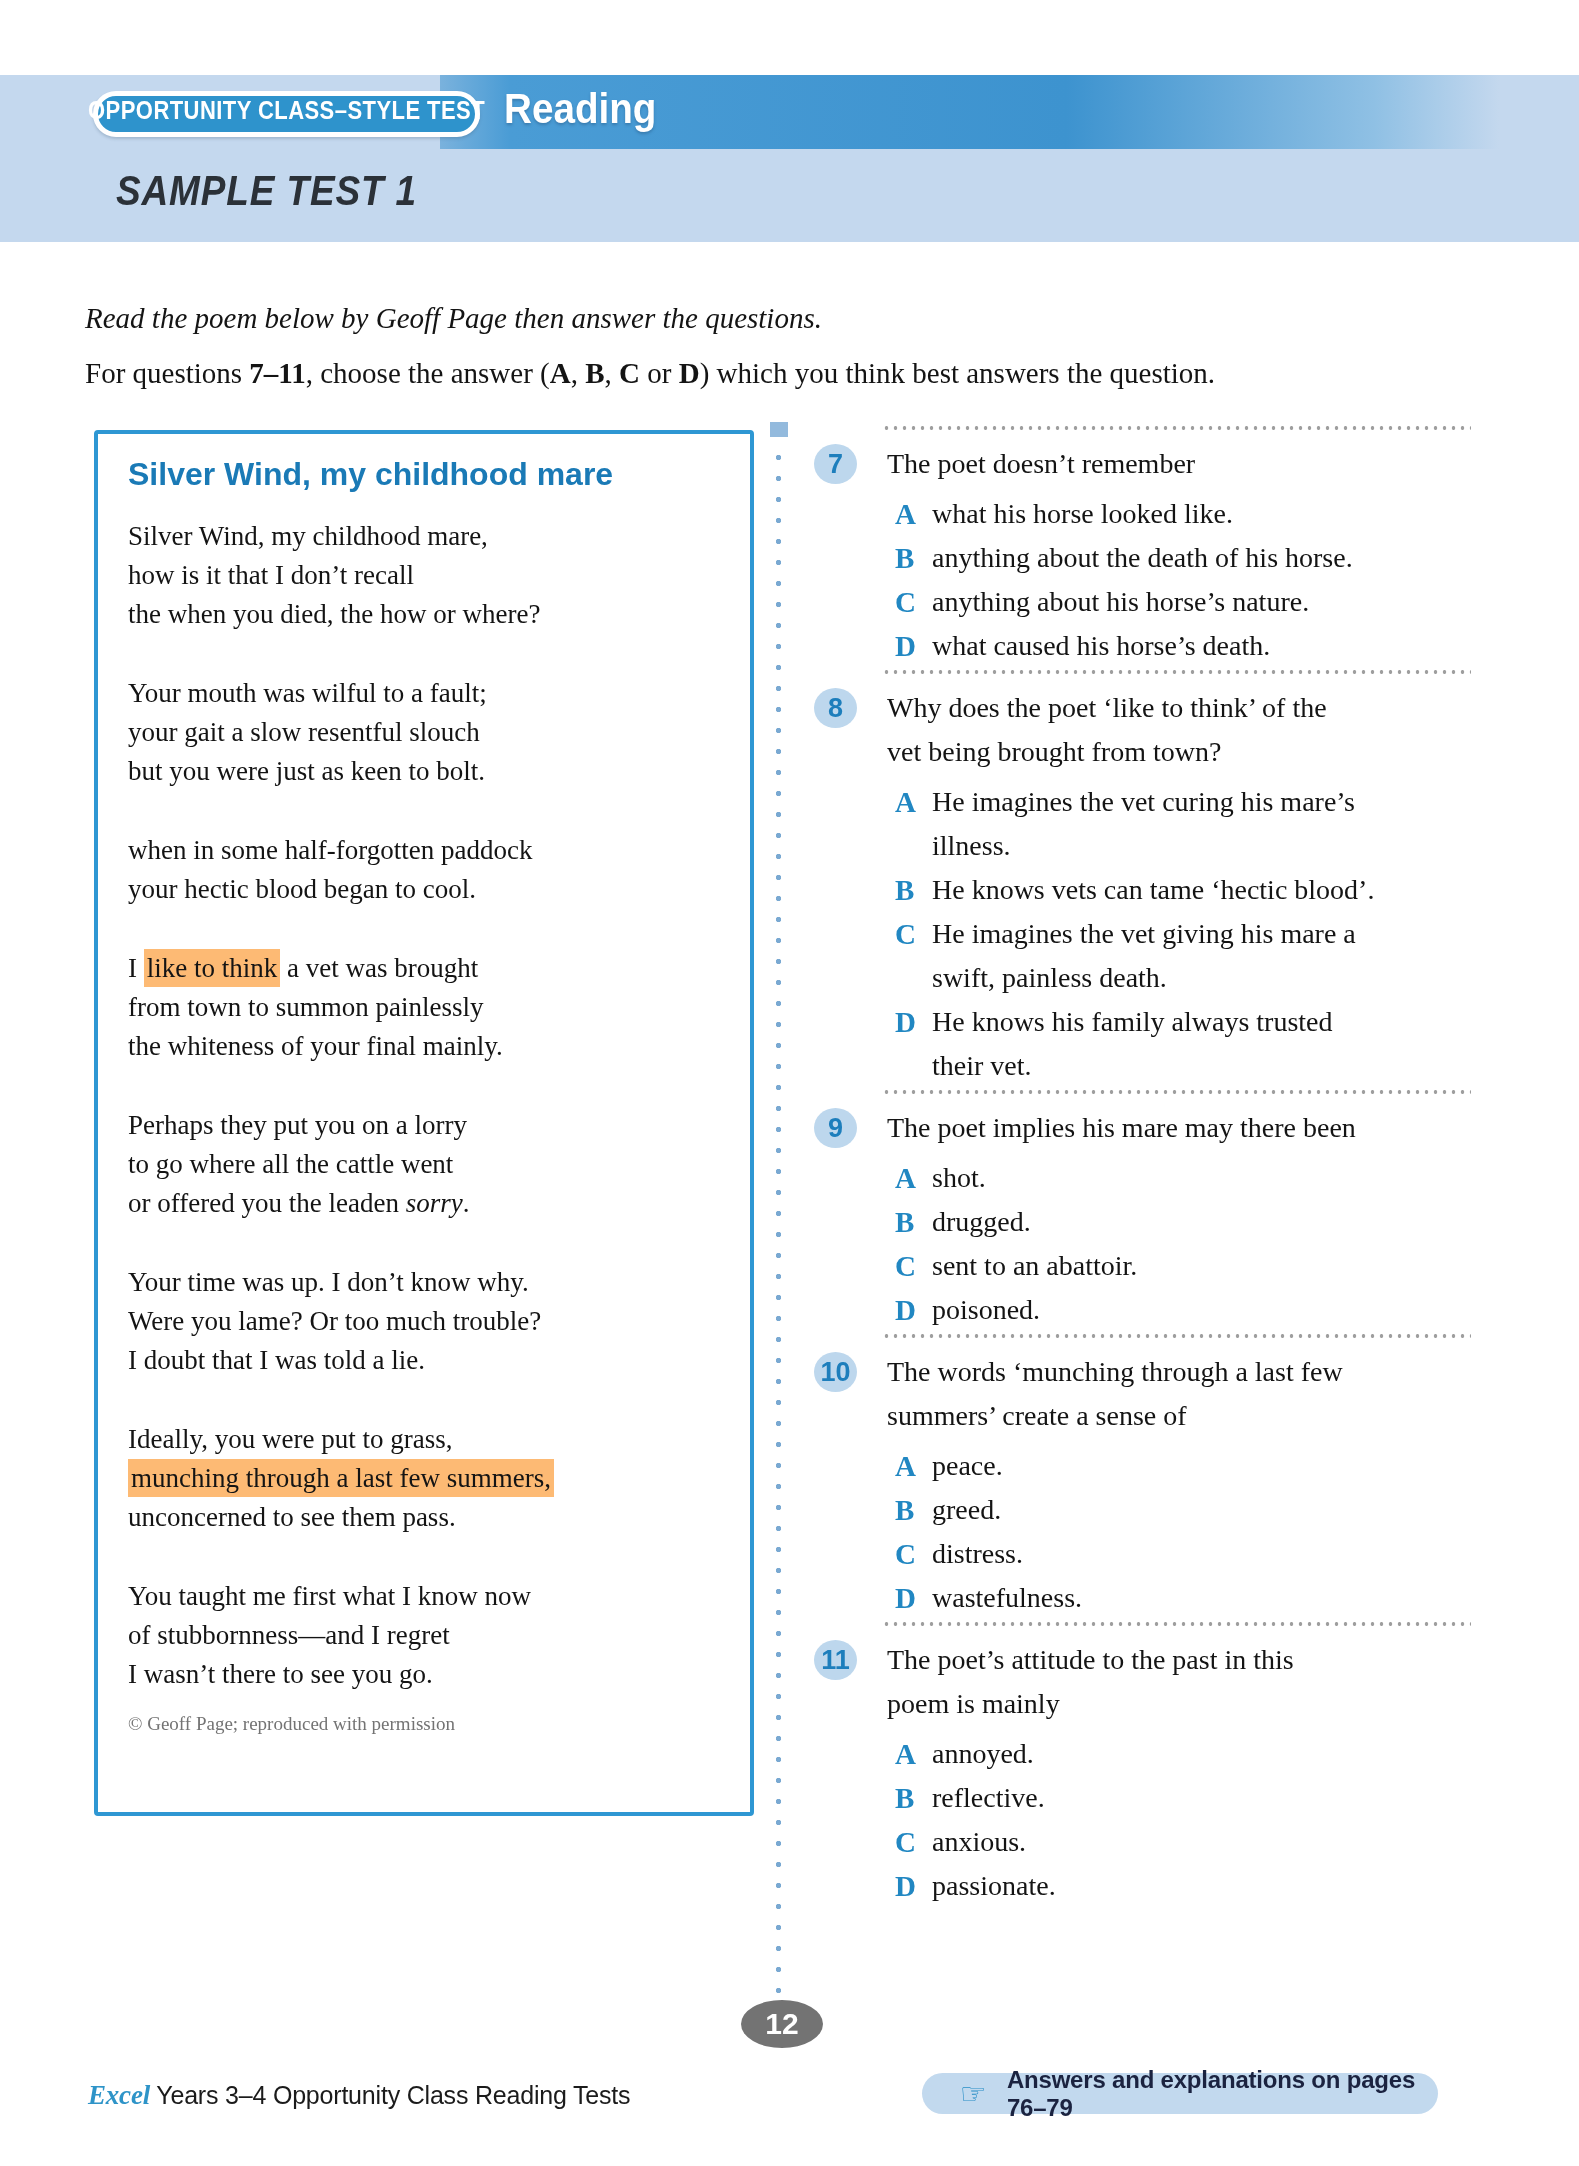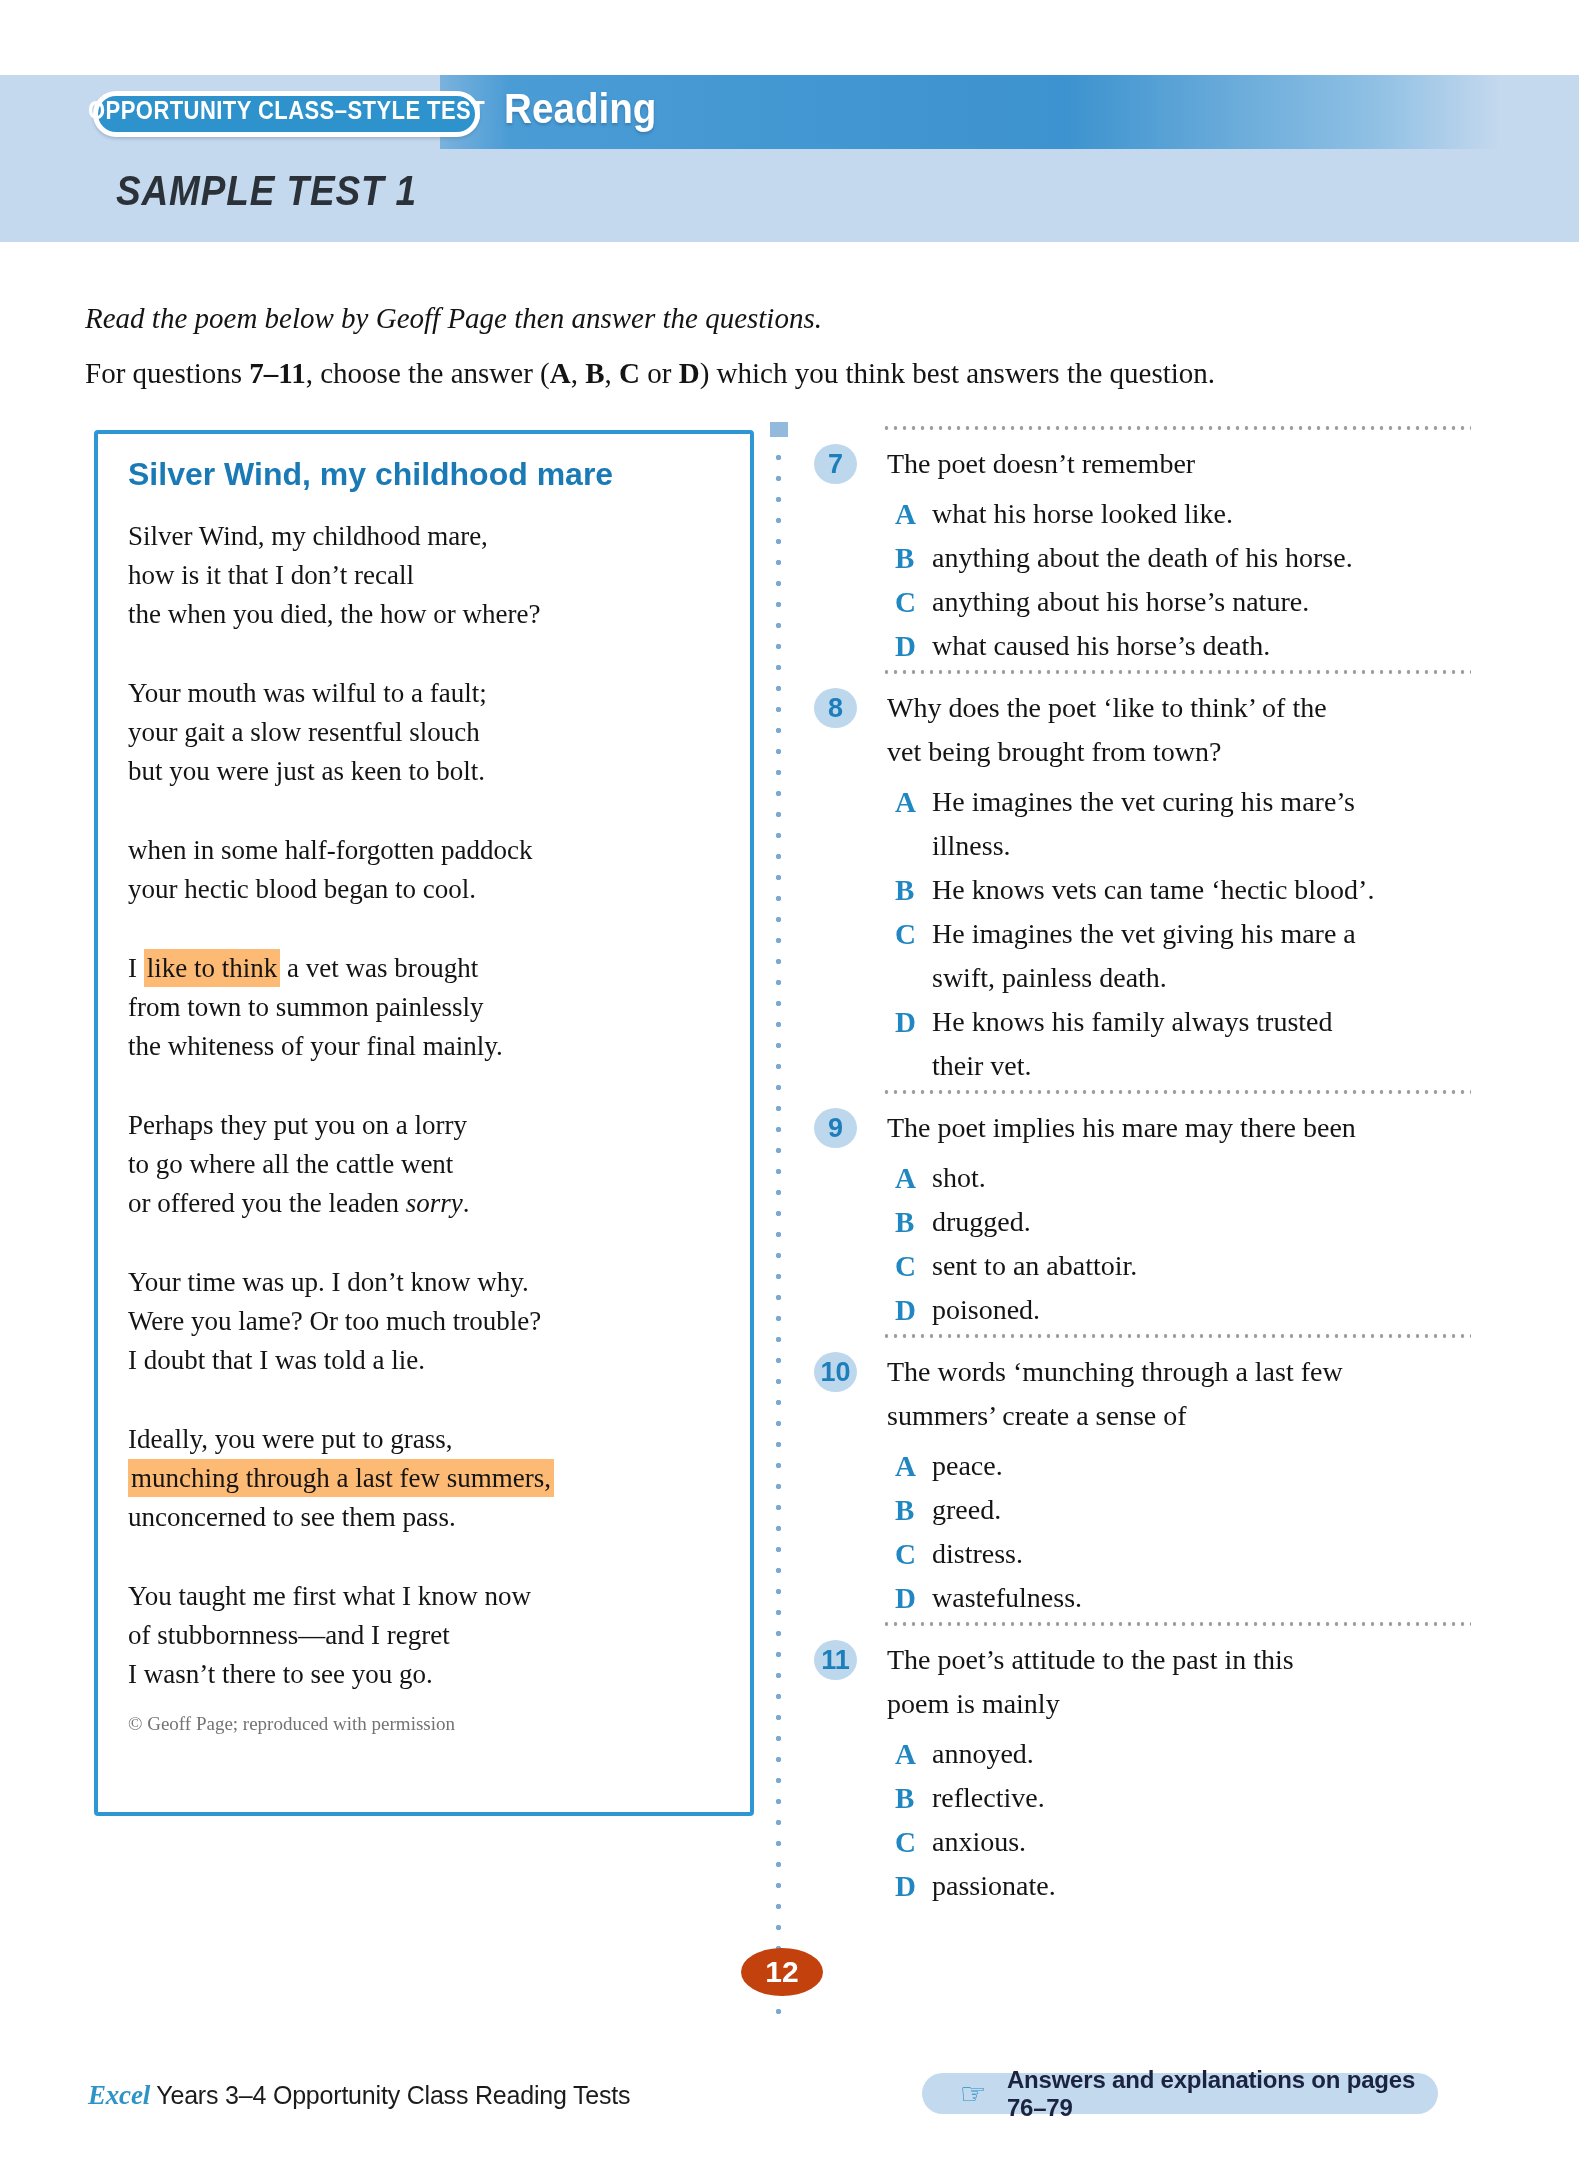--- a/index.html
+++ b/index.html
@@ -54,22 +54,22 @@
   .q-text{white-space:pre-line;}
   .opts{margin-top:6px;}
   .opt{display:flex;}
   .opt-letter{flex:0 0 37px;margin-left:8px;font-weight:bold;color:#2187c2;font-size:29px;}
   .opt-text{white-space:pre-line;}
 
   
   .footer-series{position:absolute;left:88px;top:2080px;font-family:"Liberation Sans",sans-serif;
         font-size:25px;color:#1b1b1b;letter-spacing:-.2px;}
   .excel{color:#2e94c8;font-family:"Liberation Serif",serif;font-style:italic;font-weight:bold;font-size:27px;}
-  .page-badge{position:absolute;left:741px;top:1948px;width:82px;height:48px;border-radius:50%;
-        background:#c2410c;color:#ffffff;font-family:"Liberation Sans",sans-serif;font-weight:bold;
+  .page-badge{position:absolute;left:741px;top:2000px;width:82px;height:48px;border-radius:50%;
+        background:#737373;color:#ffffff;font-family:"Liberation Sans",sans-serif;font-weight:bold;
         font-size:30px;display:flex;align-items:center;justify-content:center;}
   .answers-bar{position:absolute;left:922px;top:2073px;width:516px;height:41px;border-radius:21px;
         background:#c2d9ee;display:flex;align-items:center;}
   .hand{margin-left:38px;color:#2a8fc7;font-size:30px;line-height:1;font-family:"DejaVu Sans",sans-serif;}
   .answers-text{margin-left:20px;font-family:"Liberation Sans",sans-serif;font-weight:bold;
         font-size:24px;color:#1b2340;letter-spacing:-.2px;}
 </style>
 </head>
 <body>
 

